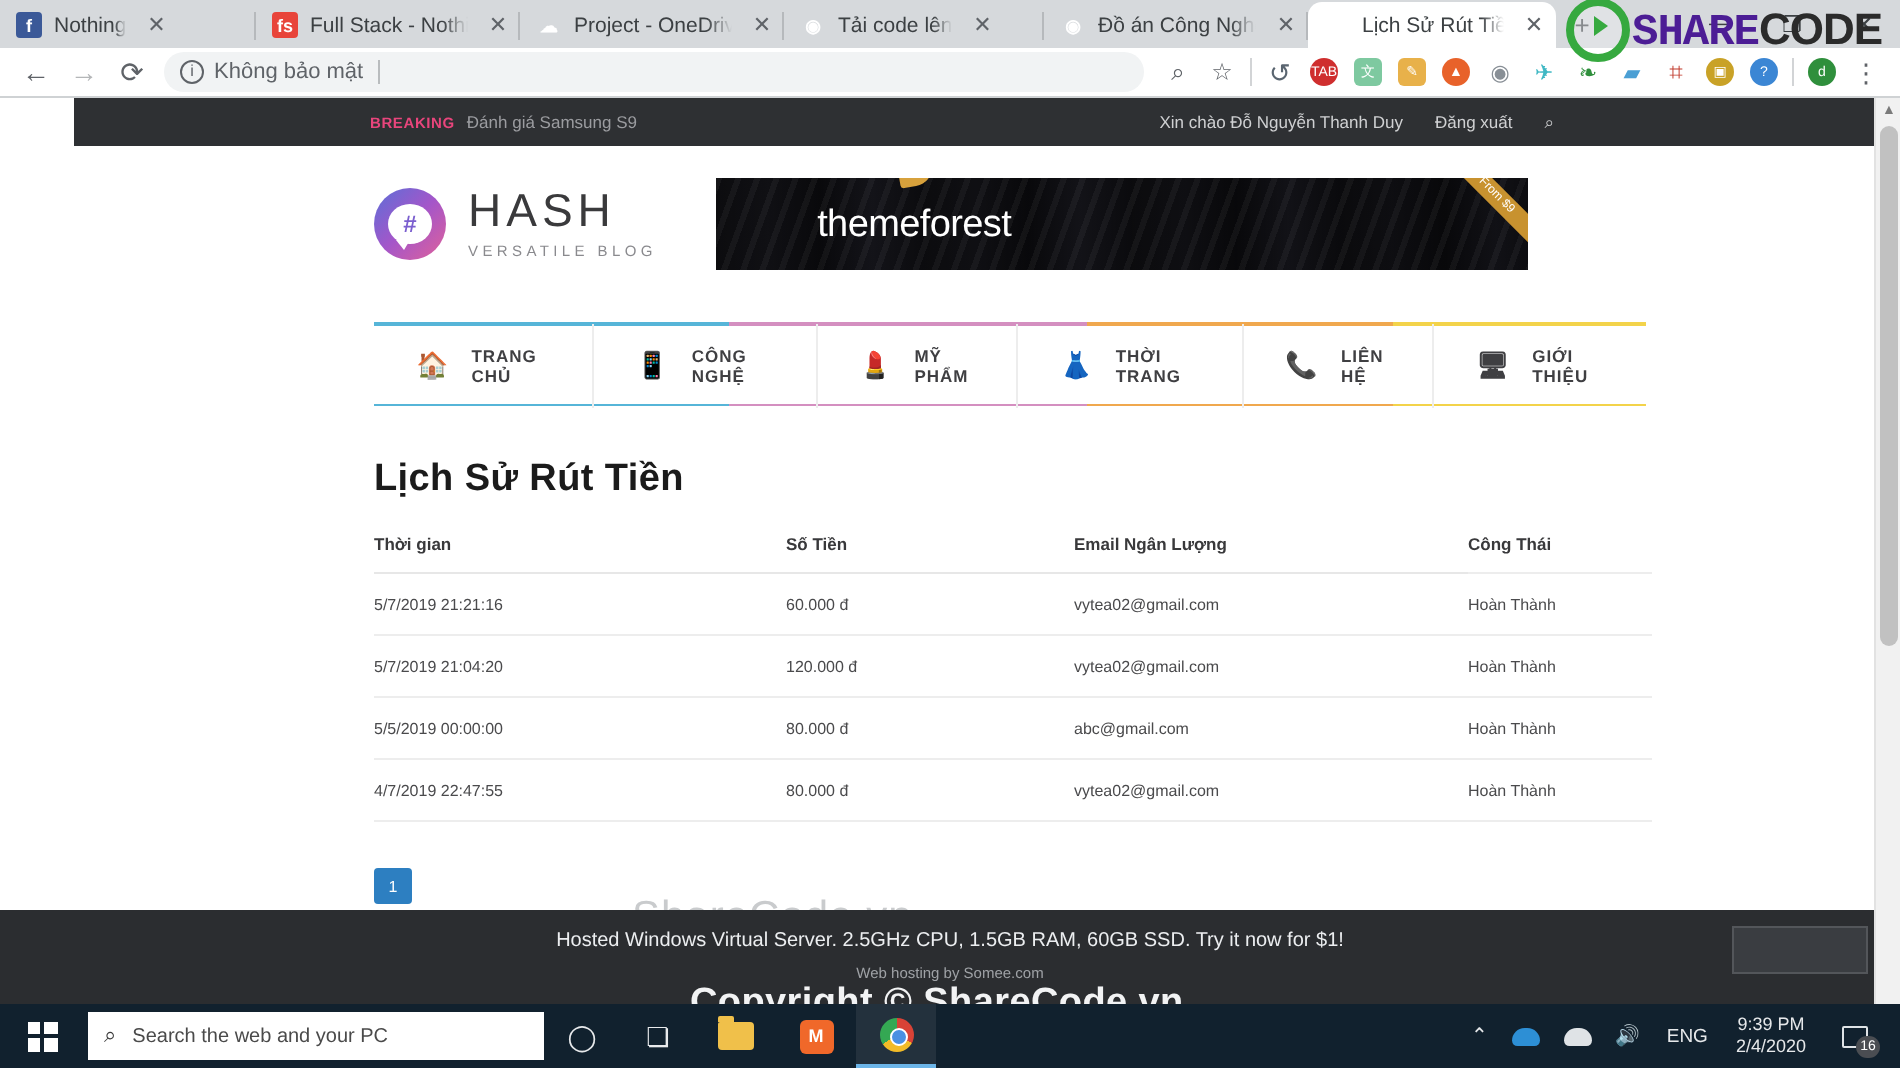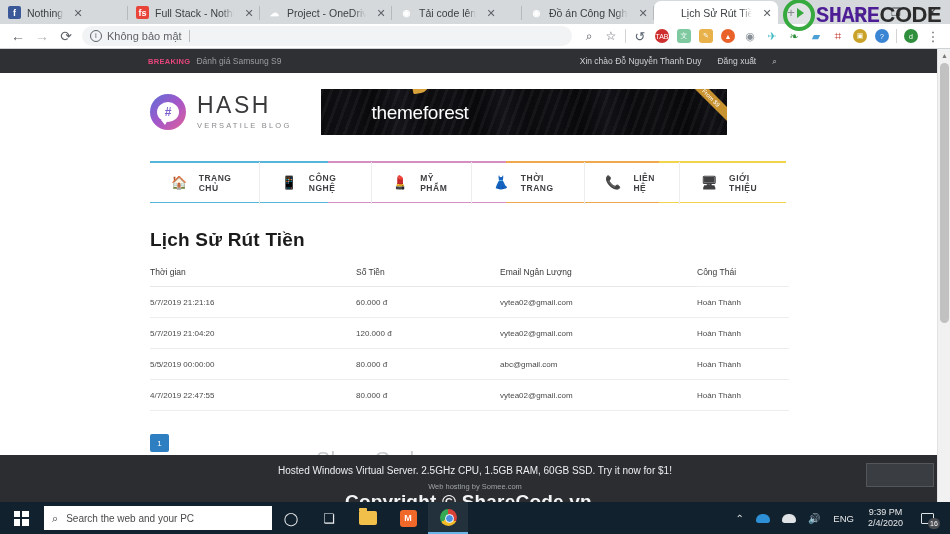--- a/index.html
+++ b/index.html
@@ -145,20 +145,21 @@
   .tb-menu { color: #5f6368; font-size: 13px; letter-spacing: 0; }
   .tb-sep { width:1px; height:14px; background:#d2d4d6; margin:0 3px; }
 
   
   #page {
     width: 950px;
     height: 468px;
     background: #fff;
     position: relative;
     overflow: hidden;
+    padding-left: 37px;
   }
   .site-topbar {
     height: 24px;
     background: #2e3033;
     display: flex;
     align-items: center;
     padding: 0 15px 0 0;
     font-size: 8.5px;
     color: #b9b9ba;
   }
@@ -302,21 +303,21 @@
     letter-spacing: 0.2px;
     margin-bottom: 16px;
   }
   table.history {
     border-collapse: collapse;
     width: 639px;
     font-size: 8px;
   }
   table.history th {
     text-align: left;
-    font-weight: normal;
+    font-weight: bold;
     color: #39393b;
     font-size: 8.5px;
     padding: 0 0 9px 0;
     border-bottom: 1px solid #e7e7e7;
   }
   table.history td {
     padding: 11px 0 10px 0;
     border-bottom: 1px solid #ededed;
     color: #4a4a4c;
     font-size: 8px;

